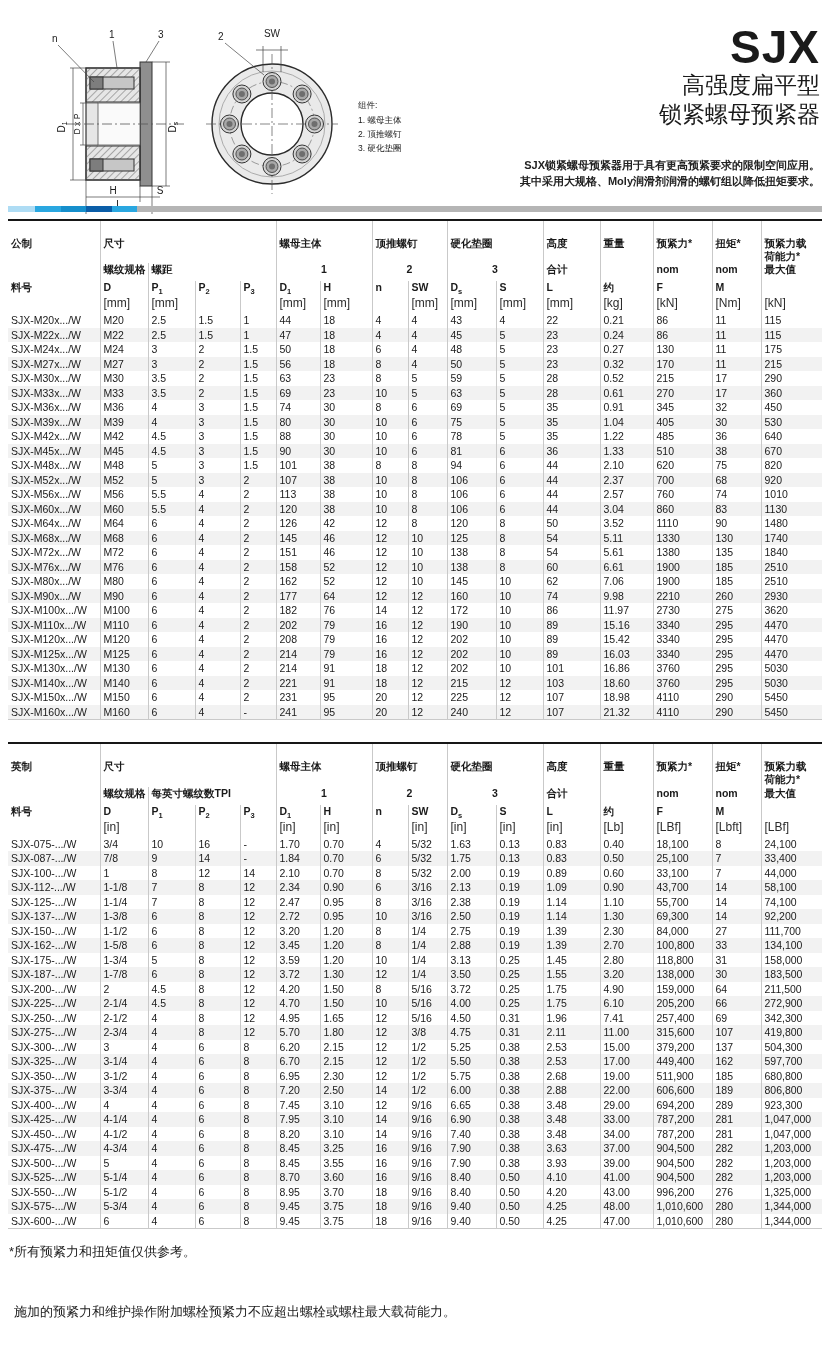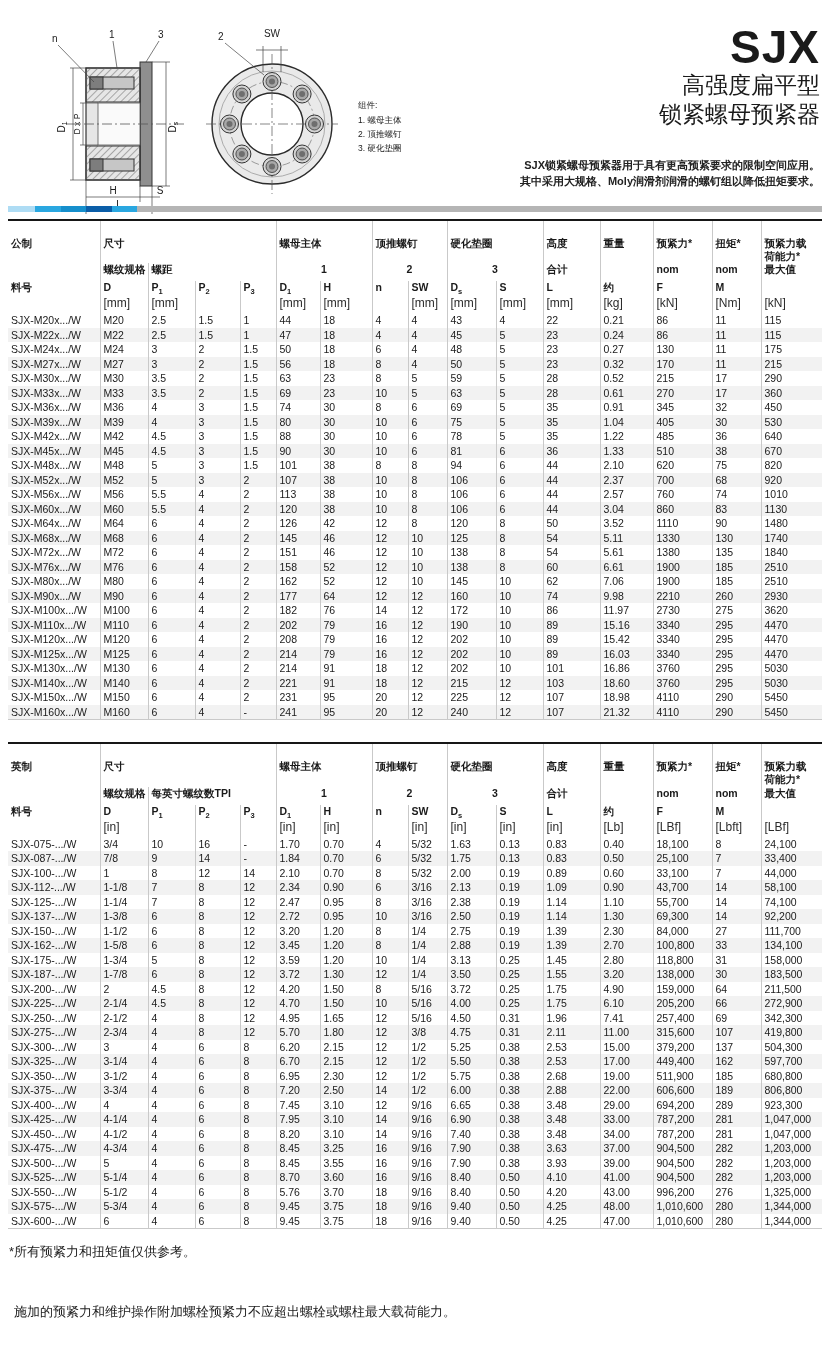--- a/index.html
+++ b/index.html
@@ -1305,21 +1305,21 @@
           <td>904,500</td>
           <td>282</td>
           <td>1,203,000</td>
         </tr>
         <tr>
           <td>SJX-550-.../W</td>
           <td>5-1/2</td>
           <td>4</td>
           <td>6</td>
           <td>8</td>
-          <td>5.76</td>
+          <td>8.95</td>
           <td>3.70</td>
           <td>18</td>
           <td>9/16</td>
           <td>8.40</td>
           <td>0.50</td>
           <td>4.20</td>
           <td>43.00</td>
           <td>996,200</td>
           <td>276</td>
           <td>1,325,000</td>

